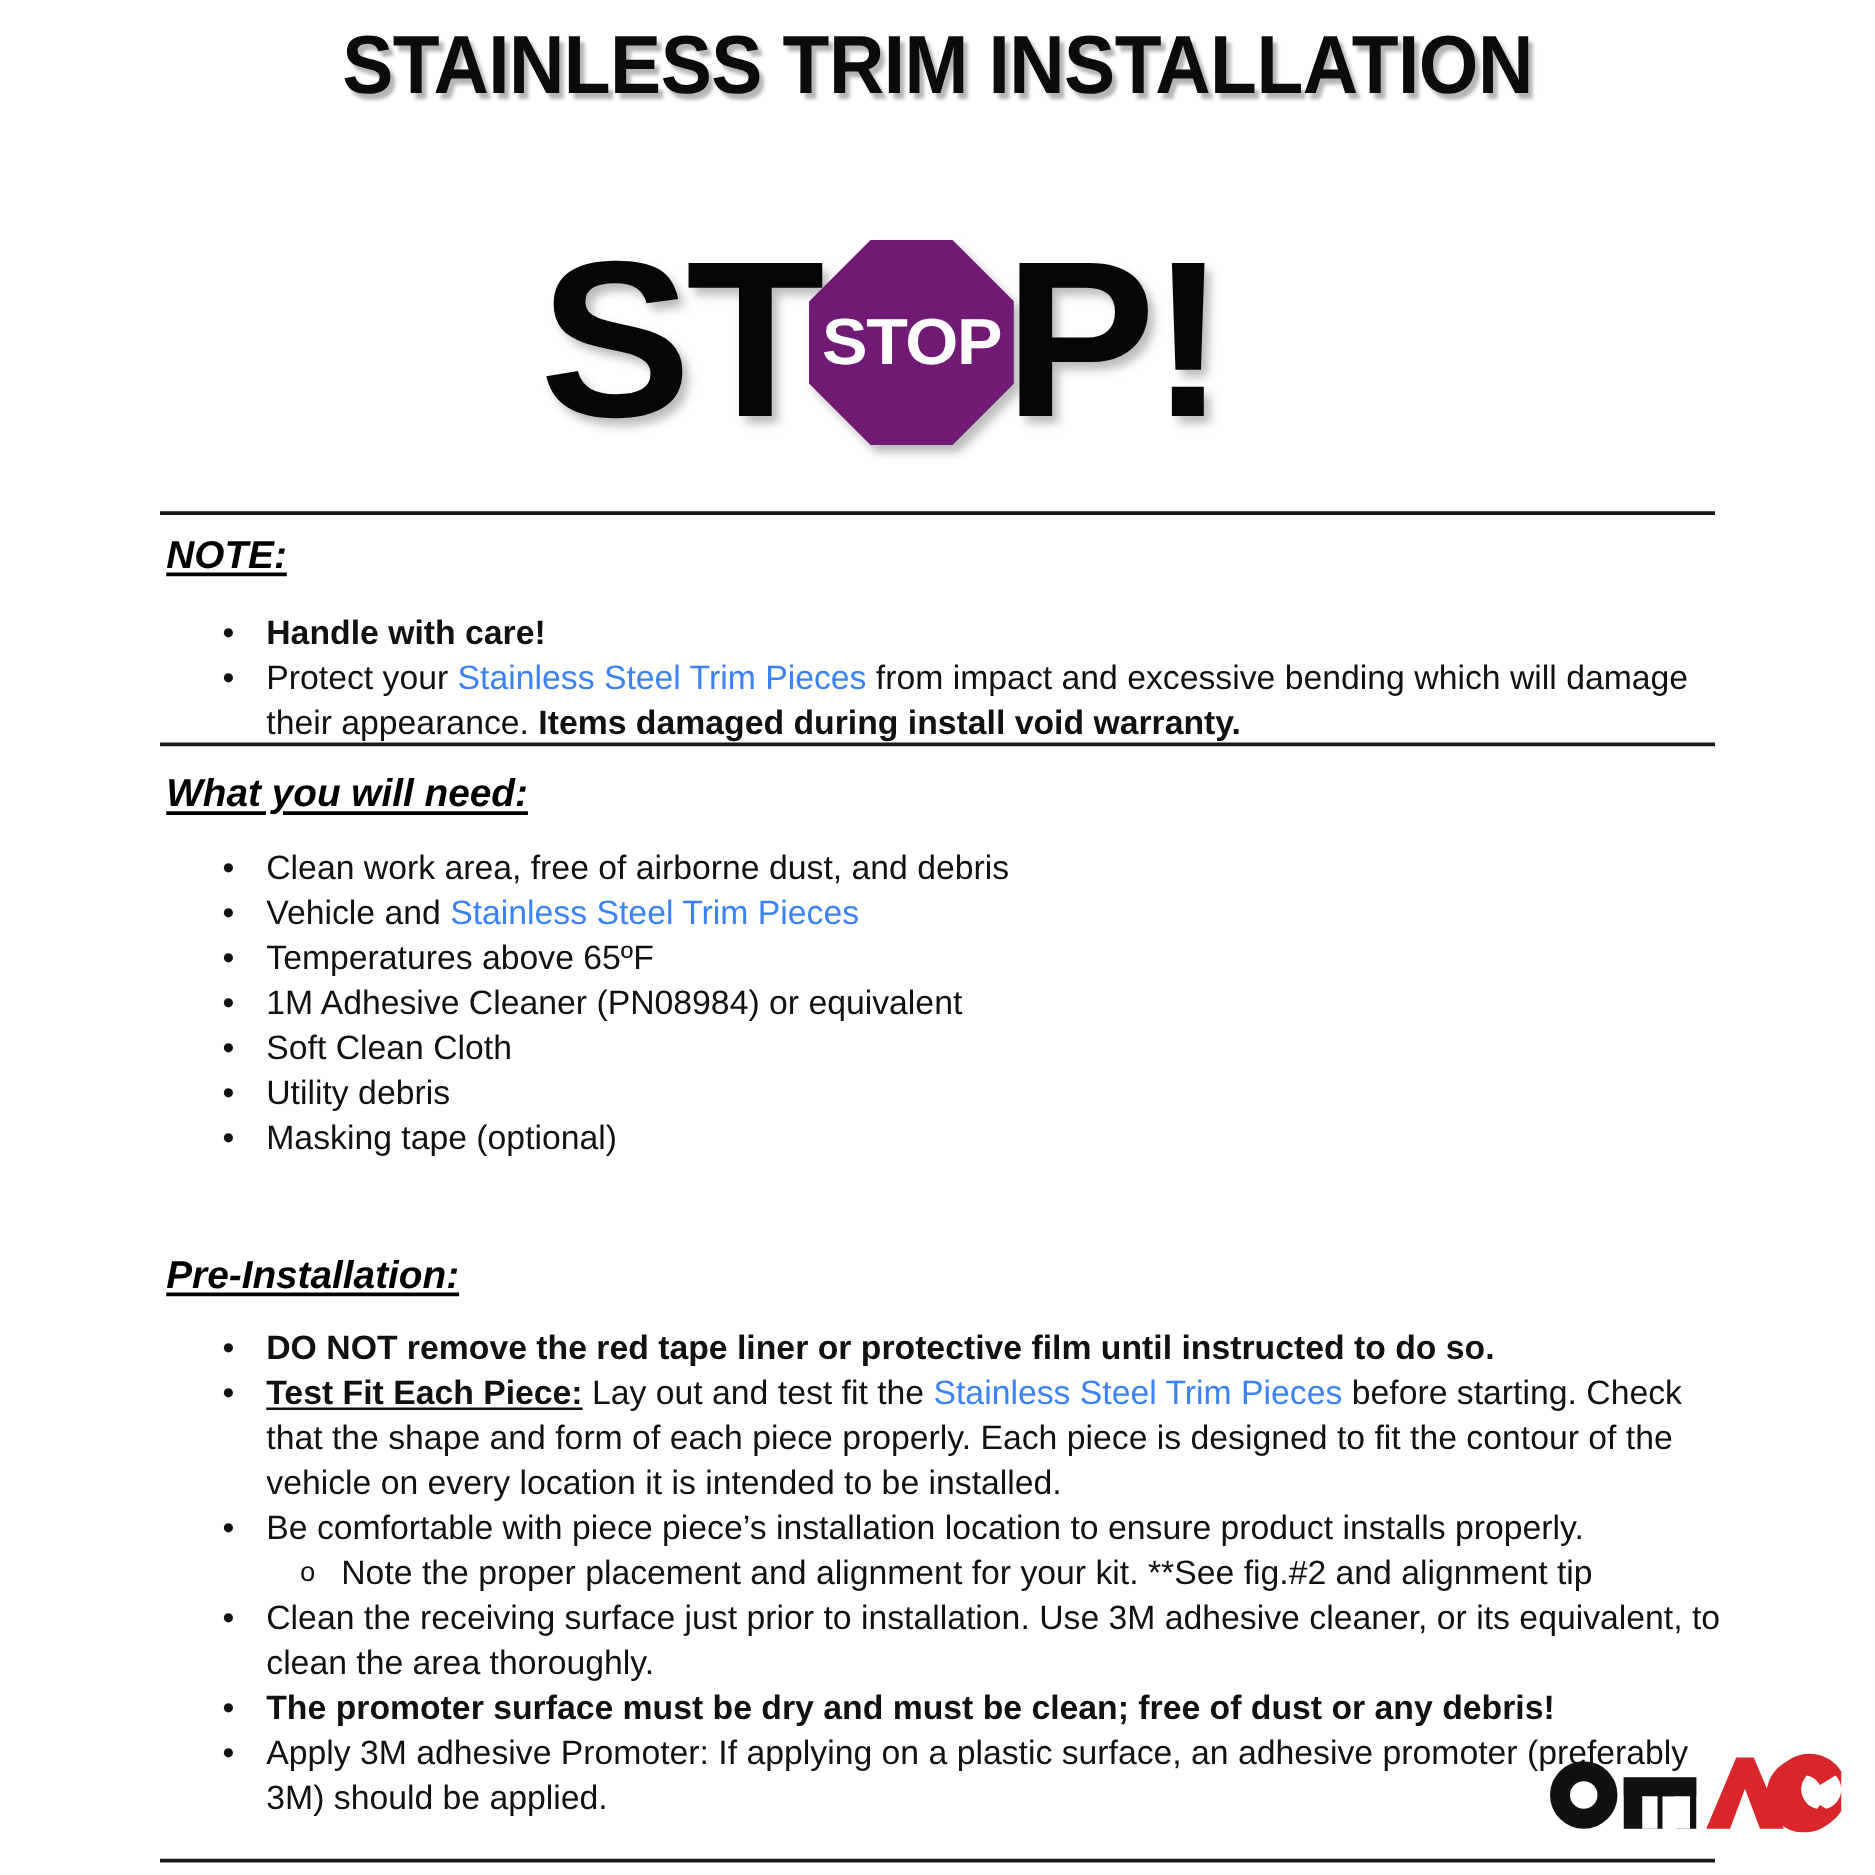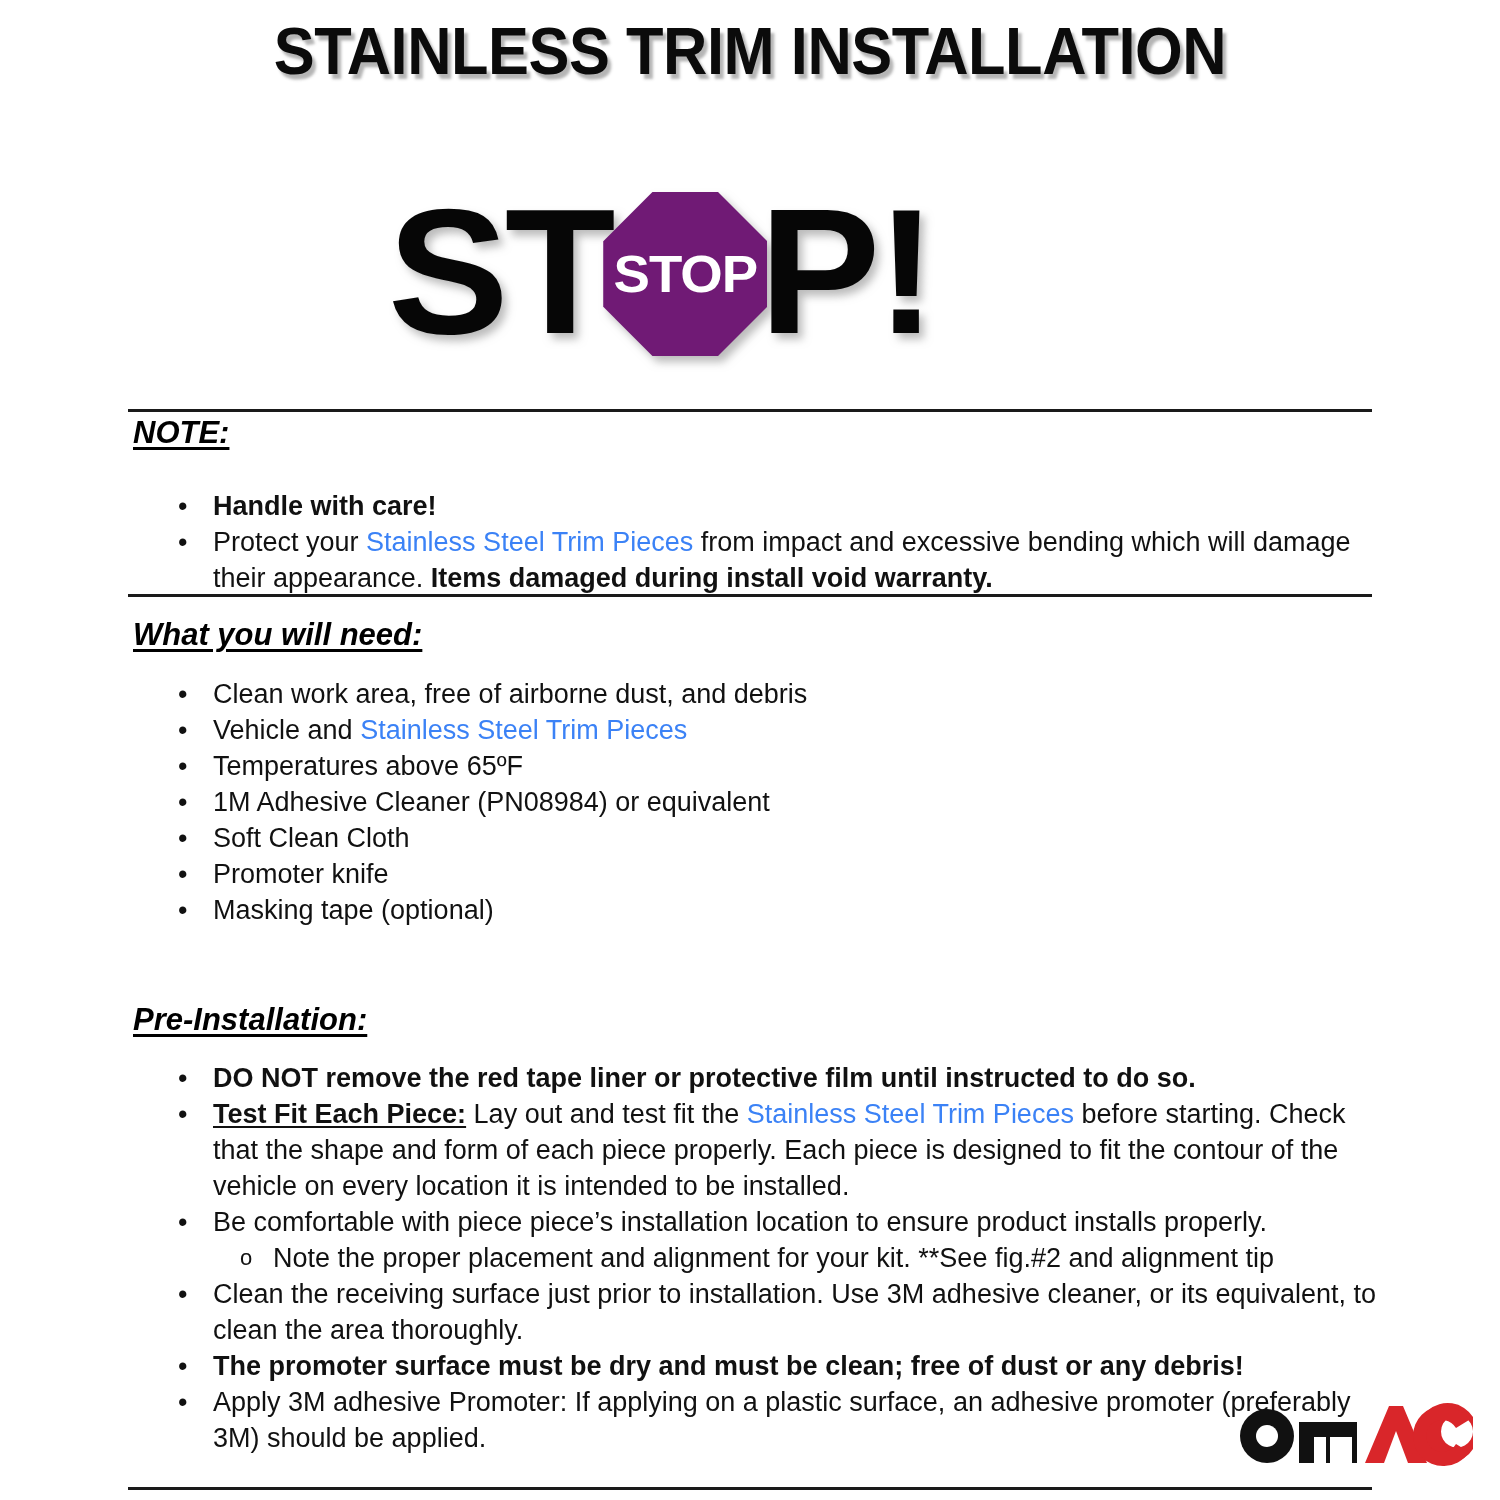--- a/index.html
+++ b/index.html
@@ -46,20 +46,21 @@
   
   .stop-graphic {
     position: absolute;
     top: 172px;
     left: 0;
     width: 1321px;
     height: 200px;
     display: flex;
     align-items: center;
     justify-content: center;
+    padding-left: 44px;
   }
   .stop-word {
     display: flex;
     align-items: center;
     justify-content: center;
     filter: drop-shadow(5px 6px 4px rgba(120,120,120,0.5));
   }
   .stop-letters {
     font-family: "Liberation Sans", sans-serif;
     font-weight: bold;
@@ -114,21 +115,21 @@
     font-weight: bold;
     font-style: italic;
     font-size: 31px;
     line-height: 36px;
     color: #000000;
     text-decoration: underline;
     text-underline-offset: 4px;
     text-decoration-thickness: 3px;
     white-space: nowrap;
   }
-  .section-heading.note  { top: 415px; text-align: center; }
+  .section-heading.note  { top: 426px; text-align: center; }
   .section-heading.needs { top: 617px; }
   .section-heading.pre   { top: 1002px; }
 
   
   .body-block {
     position: absolute;
     left: 0;
     width: 1500px;
     font-family: "Liberation Sans", sans-serif;
     font-size: 27px;
@@ -236,21 +237,21 @@
         <li>
           <span class="marker">•</span>
           <span class="li-text"><span>1M Adhesive Cleaner (PN08984) or equivalent</span></span>
         </li>
         <li>
           <span class="marker">•</span>
           <span class="li-text"><span>Soft Clean Cloth</span></span>
         </li>
         <li>
           <span class="marker">•</span>
-          <span class="li-text"><span>Promoter knife</span></span>
+          <span class="li-text"><span>Utility debris</span></span>
         </li>
         <li>
           <span class="marker">•</span>
           <span class="li-text"><span>Masking tape (optional)</span></span>
         </li>
       </ul>
   </div>
 
   <div class="section-heading pre">Pre-Installation:</div>
   <div class="body-block block-pre">

